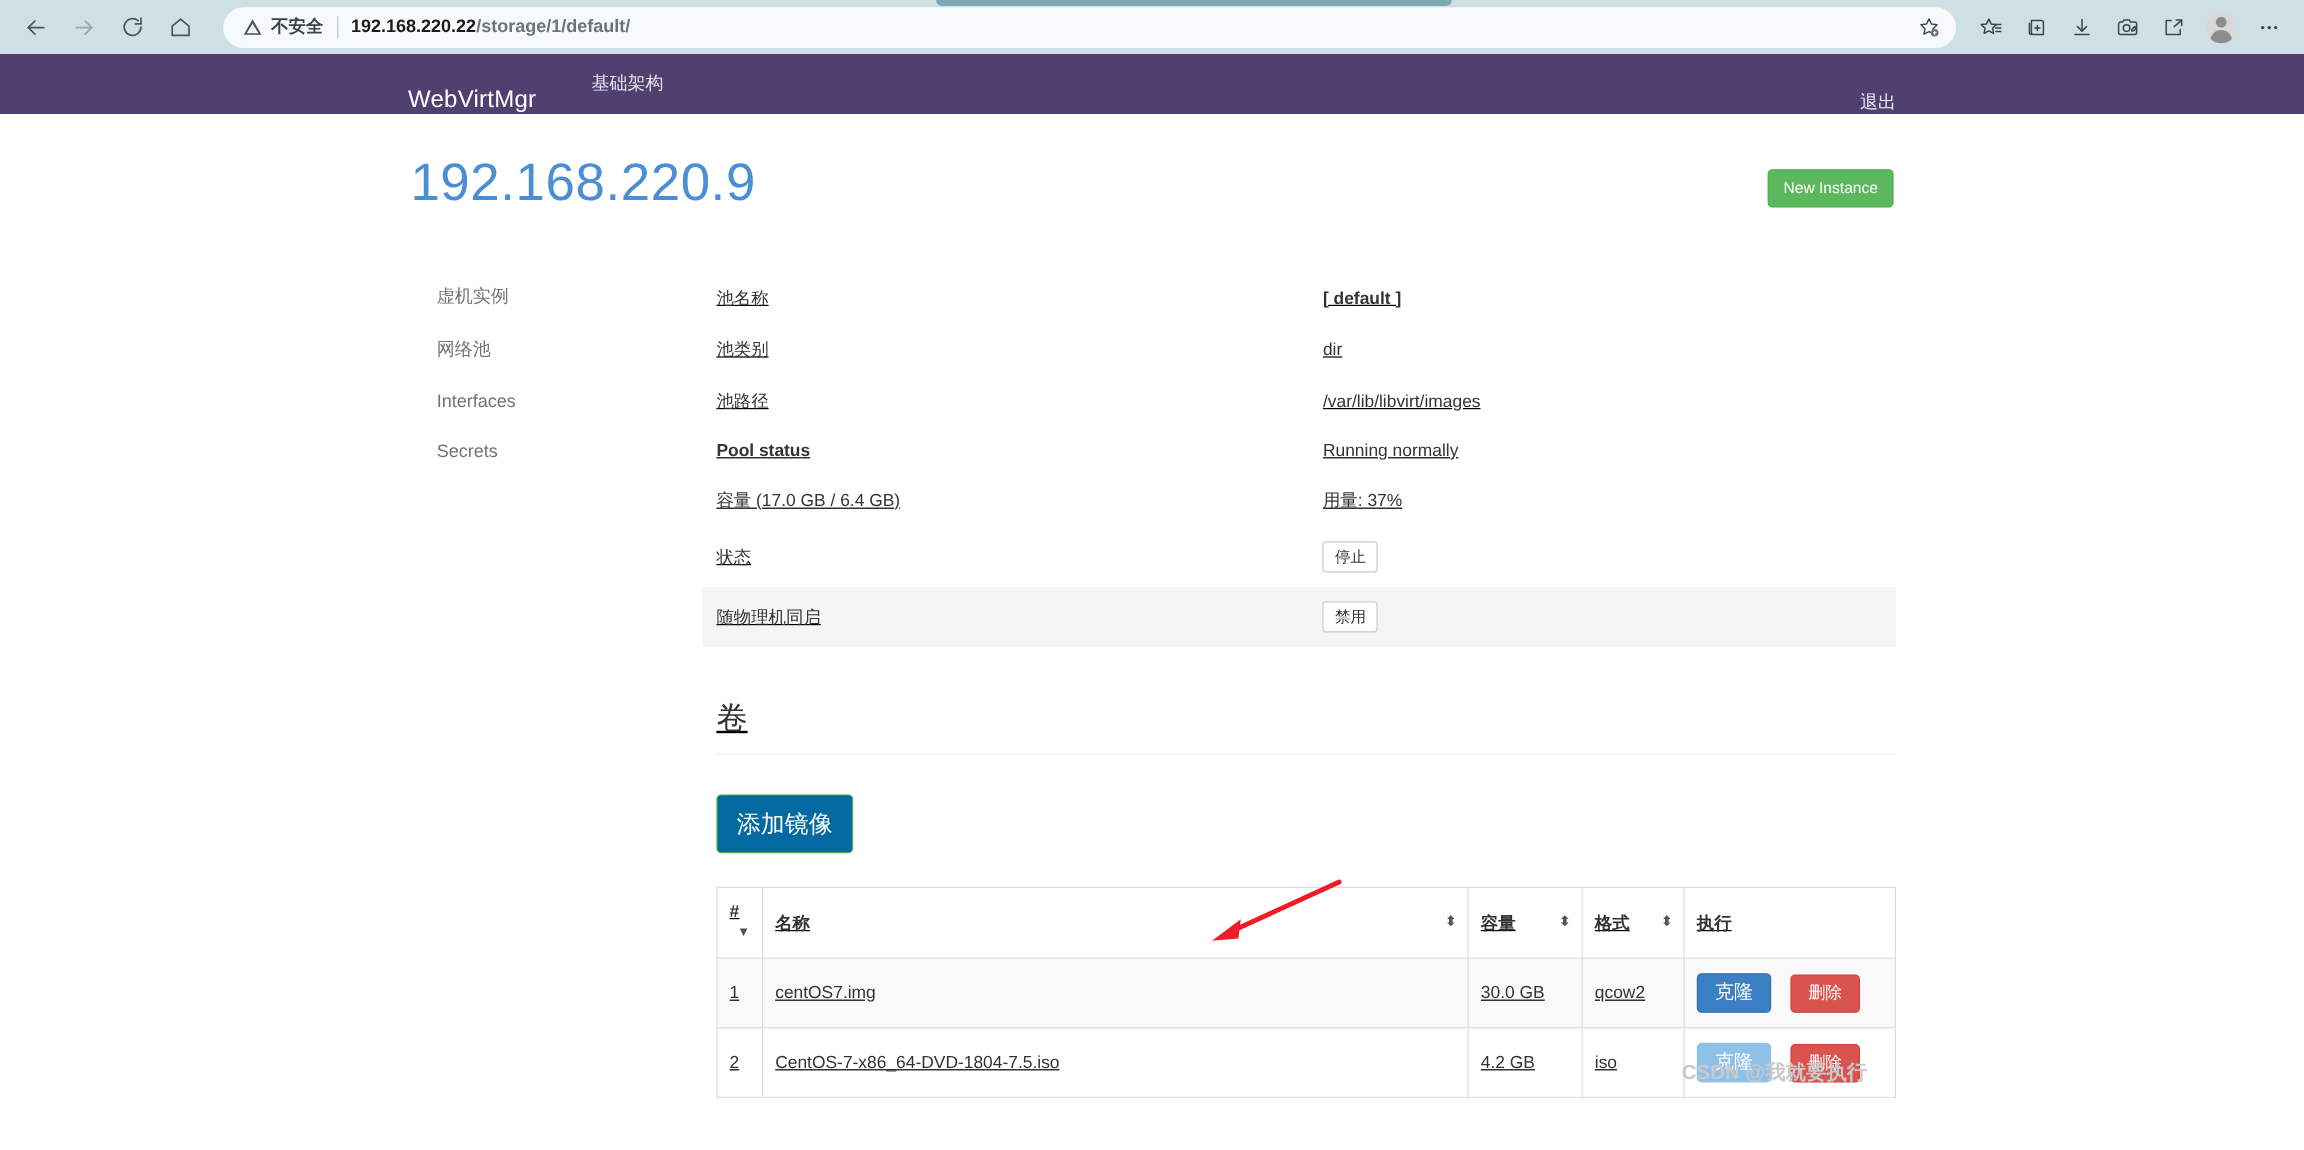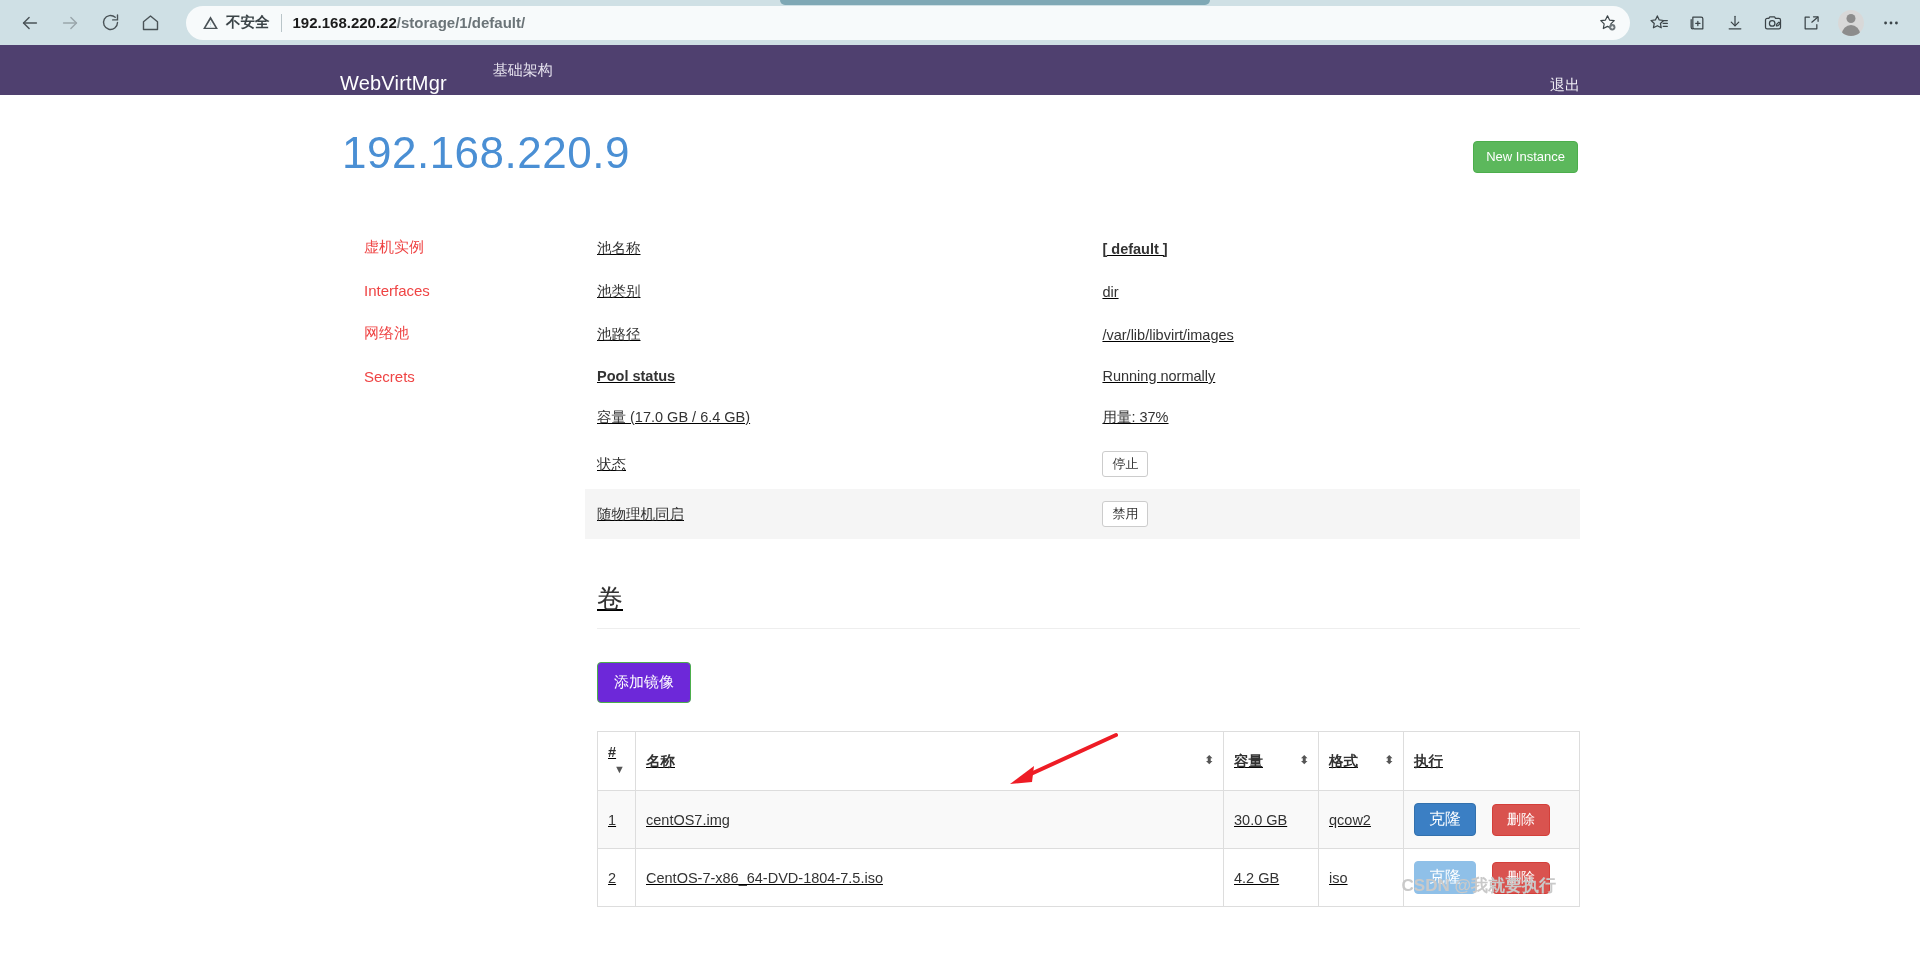--- a/index.html
+++ b/index.html
@@ -126,21 +126,21 @@
 
   #content-row {
     display: flex;
     margin-top: 24px;
     align-items: flex-start;
   }
   #sidebar { width: 245px; flex: 0 0 245px; padding-left: 8px; }
   #sidebar ul { list-style: none; margin: 0; padding: 0; }
   #sidebar li a {
     display: block; padding: 11px 16px;
-    font-size: 15px; color: #ef4444; text-decoration: none;
+    font-size: 15px; color: #737373; text-decoration: none;
     border-radius: 4px; margin-bottom: 3px;
   }
   #sidebar li.active a { background: #3b7fc4; color: #ffffff; }
 
   #detail-col { flex: 1 1 auto; padding-right: 0; text-decoration: underline; }
 
   
   table.detail {
     width: 100%; border-collapse: collapse; table-layout: fixed;
   }
@@ -162,22 +162,22 @@
     font-family: inherit;
   }
 
   h3.section-title {
     font-size: 26px; font-weight: normal; color: #333;
     margin: 42px 0 0 12px; padding: 0 0 12px 0;
   }
   hr.section-rule { border: 0; border-top: 1px solid #eeeeee; margin: 0 0 0 12px; }
 
   #add-image-btn {
-    background: #6d28d9; border: 1px solid #4cae4c; color: #fff;
-    font-size: 15px; padding: 10px 16px; border-radius: 4px;
+    background: #0369a1; border: 1px solid #4cae4c; color: #fff;
+    font-size: 20px; padding: 10px 16px; border-radius: 4px;
     margin: 33px 0 0 12px; cursor: pointer; font-family: inherit;
   }
 
   table.volumes {
     width: calc(100% - 12px);
     margin-left: 12px; margin-top: 28px;
     border-collapse: collapse;
     table-layout: fixed;
   }
   table.volumes th, table.volumes td {
@@ -336,24 +336,24 @@
   </div>
 
   <div id="content-row">
 
     <nav id="sidebar">
       <ul>
         <li>
           <a href="#">虚机实例</a>
         </li>
         <li>
-          <a href="#">Interfaces</a>
+          <a href="#">网络池</a>
         </li>
         <li>
-          <a href="#">网络池</a>
+          <a href="#">Interfaces</a>
         </li>
         <li>
           <a href="#">Secrets</a>
         </li>
       </ul>
     </nav>
 
     <div id="detail-col">
 
       <table class="detail">

